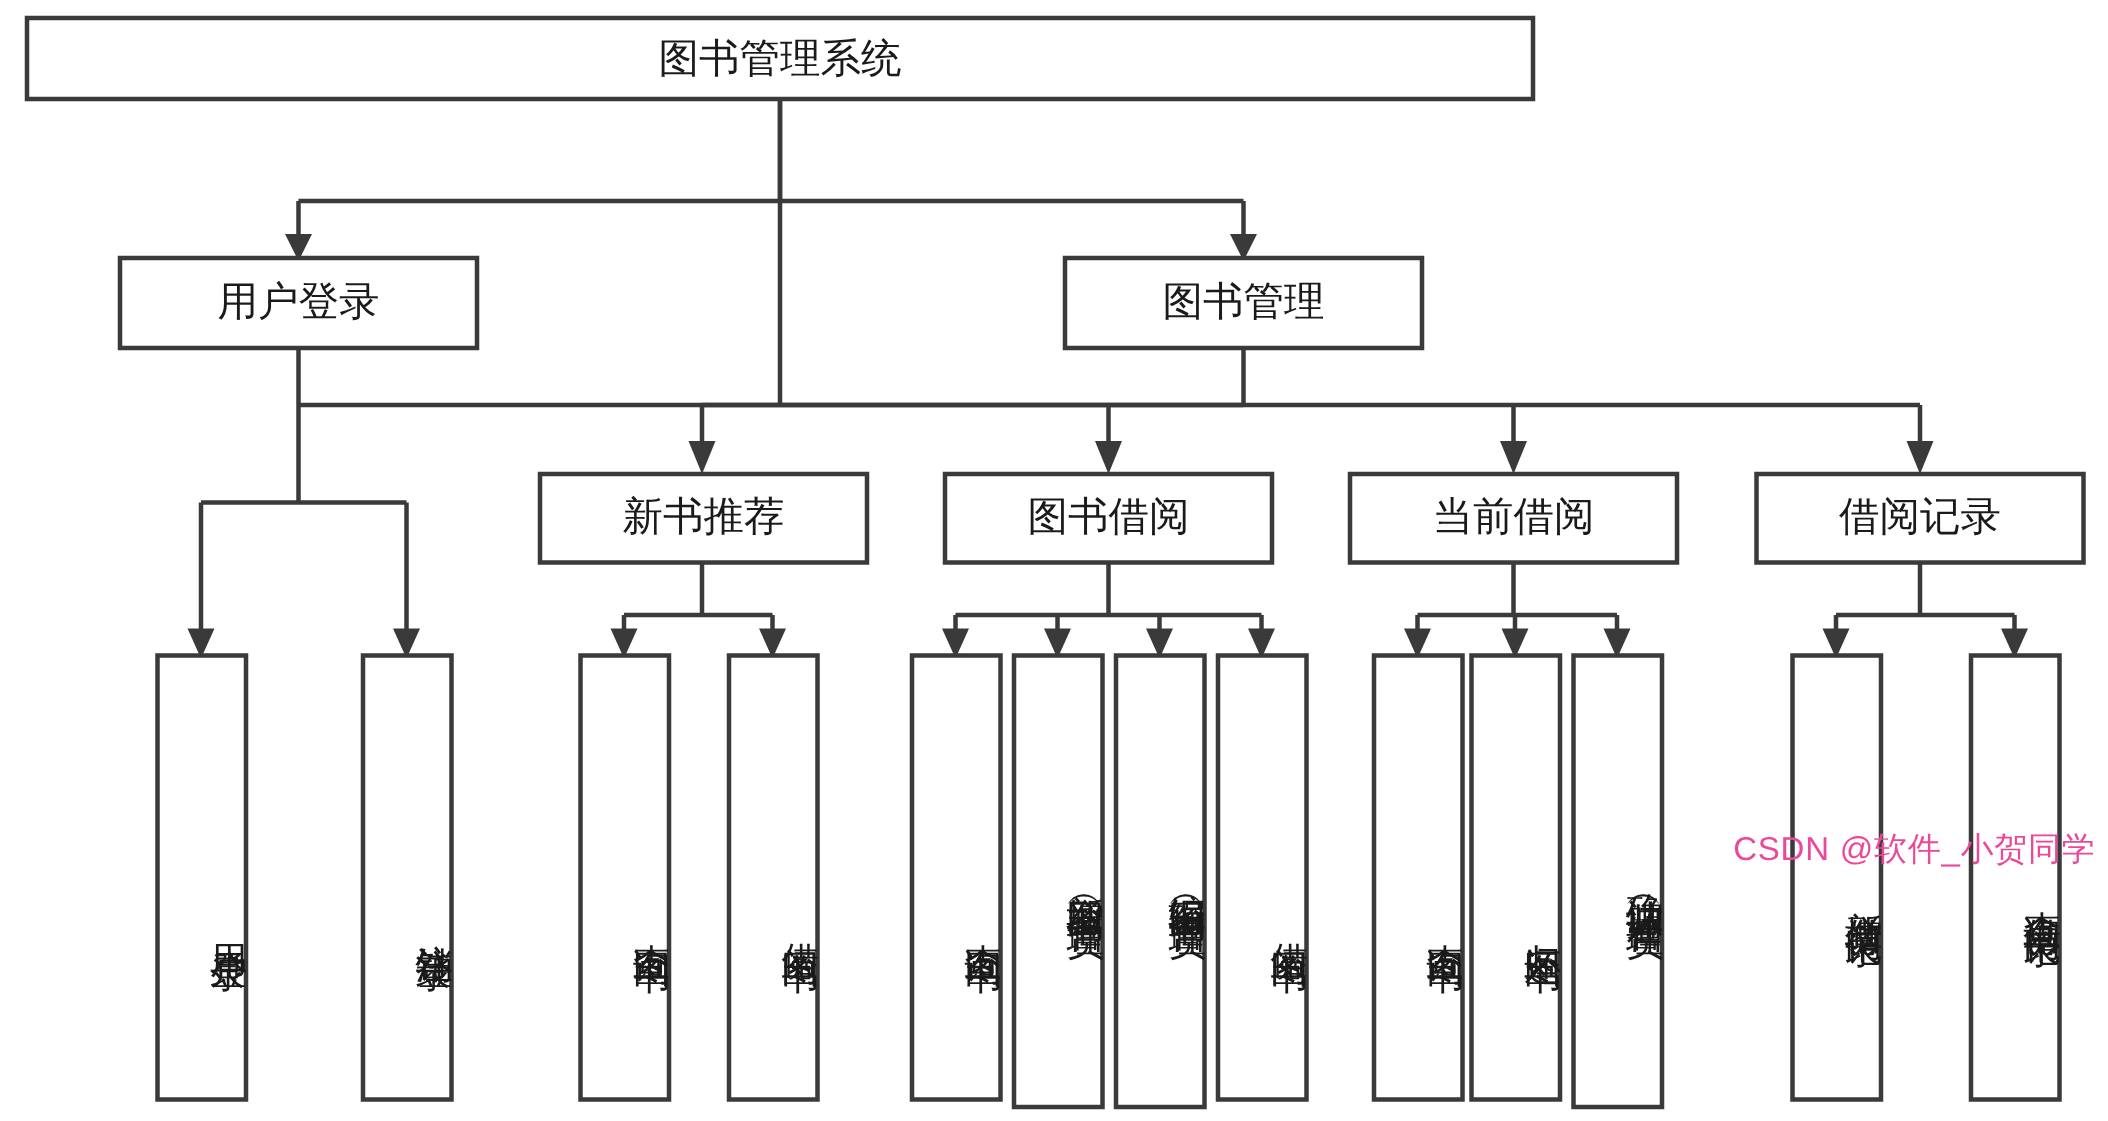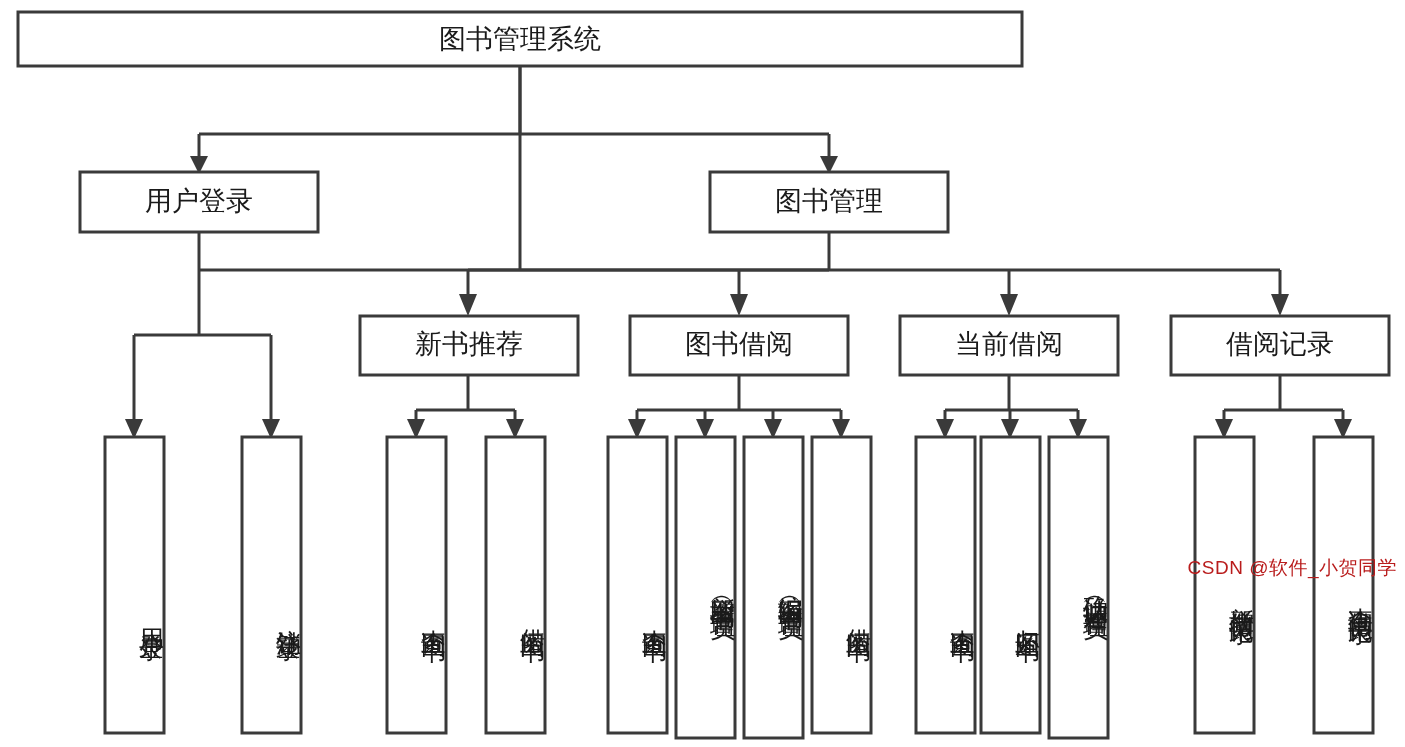--- a/index.html
+++ b/index.html
@@ -64,22 +64,22 @@
     letter-spacing: 3px;
     color: #1a1a1a;
     white-space: nowrap;
     pointer-events: none;
   }
   .watermark {
     position: absolute;
     right: 8px;
     bottom: 6px;
     font-family: "Liberation Sans", "DejaVu Sans", sans-serif;
-    font-size: 19px;
-    color: #b91c1c;
+    font-size: 22px;
+    color: #ec4899;
     letter-spacing: 0.5px;
     white-space: nowrap;
   }
 </style>
 </head>
 <body>
 
 <div id="diagram-root">
 
   <svg id="flowchart" viewBox="0 0 1405 747" xmlns="http://www.w3.org/2000/svg">

